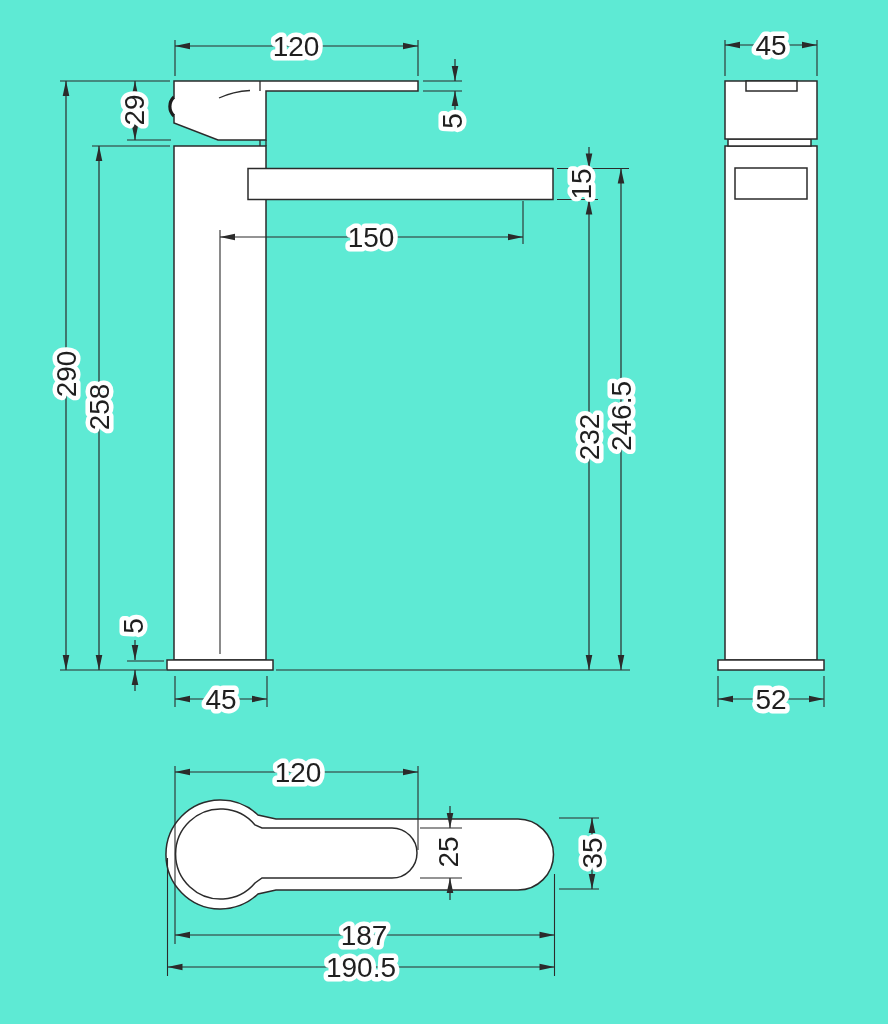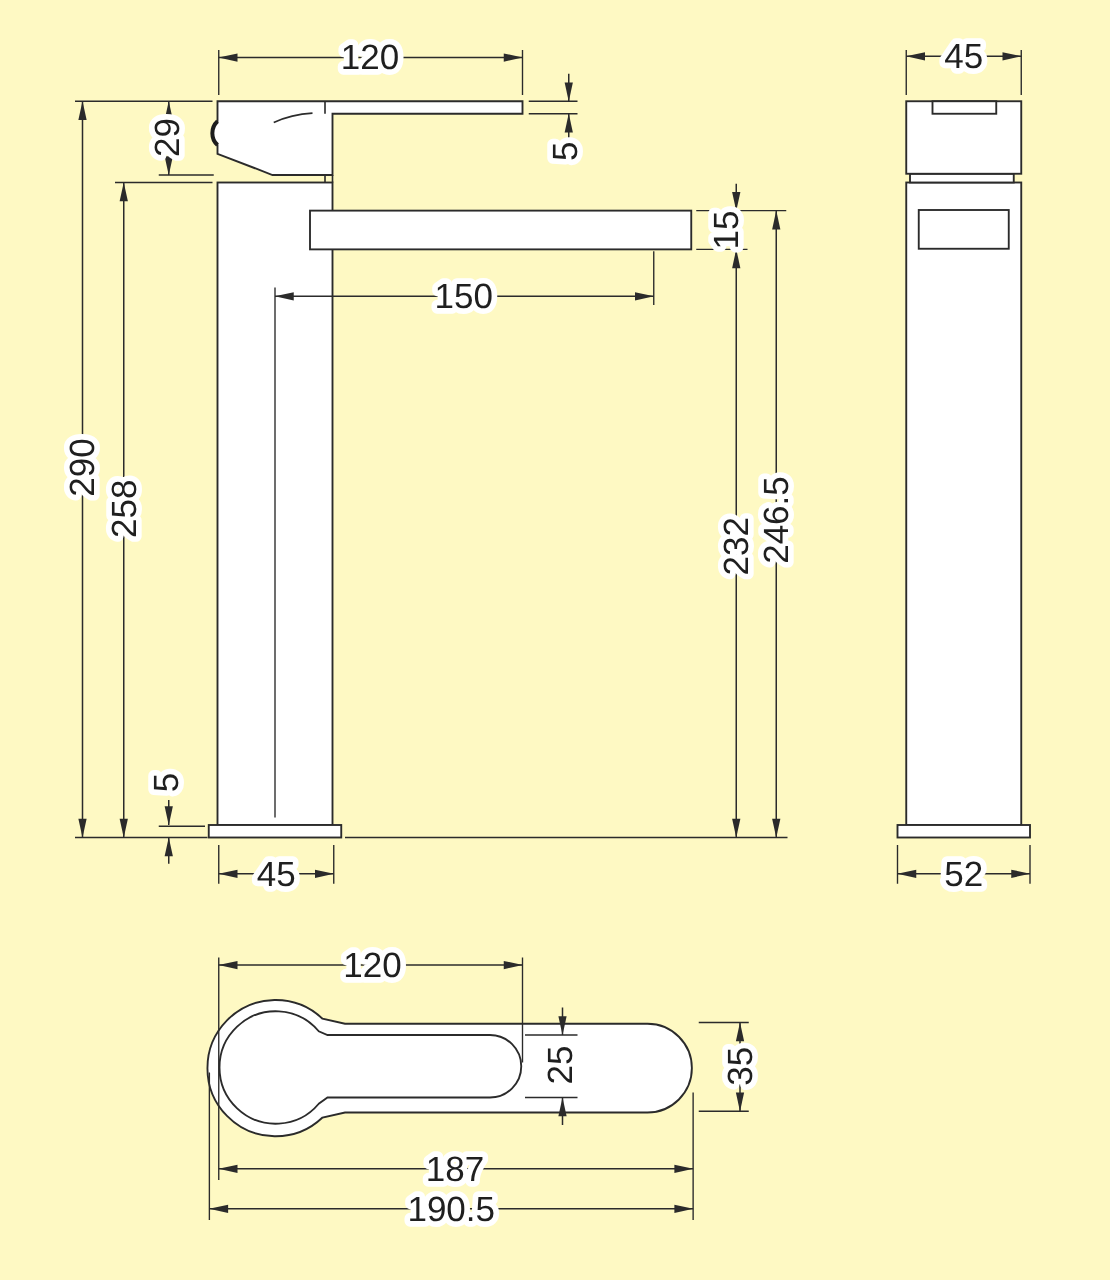--- a/index.html
+++ b/index.html
@@ -1,19 +1,19 @@
 <!DOCTYPE html>
 <html><head>
 <meta charset="utf-8">
 <style>
   html,body{margin:0;padding:0;background:#ffffff;}
   .canvas{
     position:relative;
     width:888px;height:1024px;
-    background:#fef9c3;
+    background:#5eead4;
     font-family:"Liberation Sans", sans-serif;
     overflow:hidden;
   }
   svg{display:block;}
   .obj{fill:#ffffff;stroke:#2b2b2b;stroke-width:1.5;stroke-linejoin:miter;}
   .thin{fill:none;stroke:#2b2b2b;stroke-width:1.3;}
   .thick{fill:none;stroke:#1d1d1d;stroke-width:3.2;}
   .dim{fill:none;stroke:#2b2b2b;stroke-width:1.2;}
   .ext{fill:none;stroke:#2b2b2b;stroke-width:1.1;}
   text.dimtxt{

